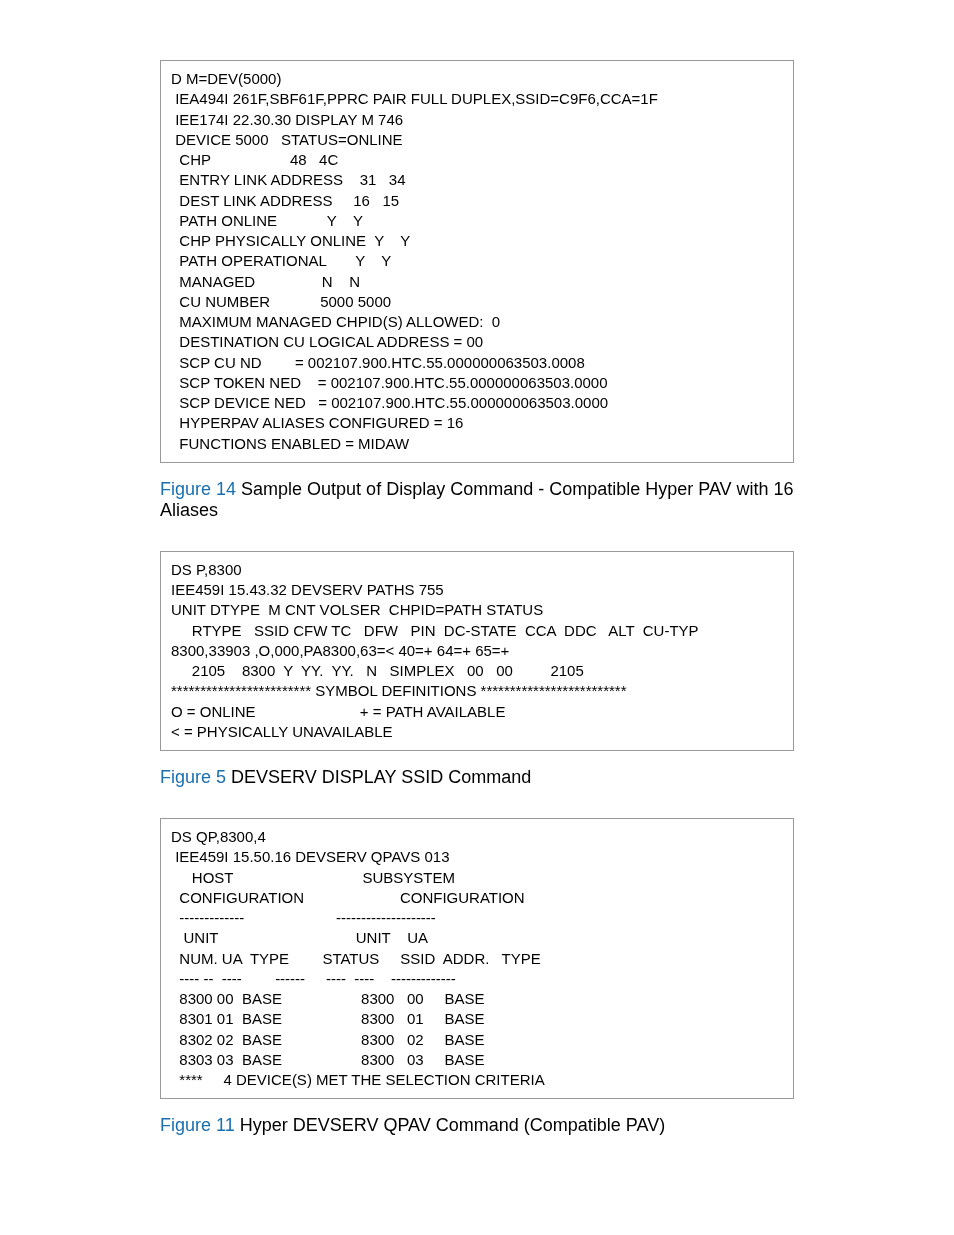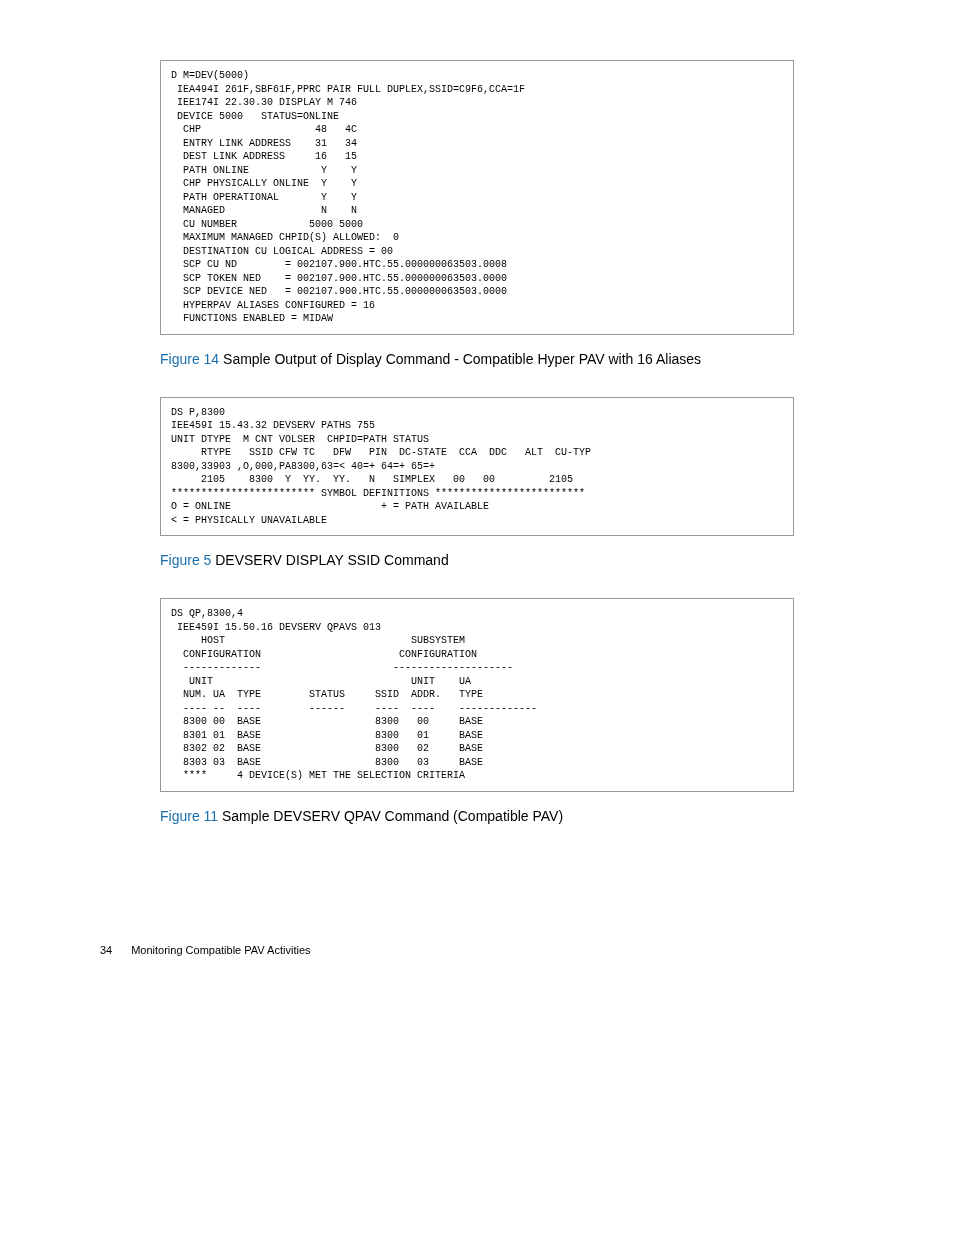--- a/index.html
+++ b/index.html
@@ -7,29 +7,29 @@
       margin: 0;
       padding: 60px 100px 50px 100px;
       font-size: 13px;
       color: #000;
     }
     .code-block {
       border: 1px solid #999;
       padding: 8px 10px;
       margin-left: 60px;
       margin-right: 60px;
-      font-family: Liberation Mono, monospace;
-      font-size: 10px;
+      font-family: Liberation Sans, sans-serif;
+      font-size: 15px;
       line-height: 1.35;
       white-space: pre;
       overflow: hidden;
     }
     .caption {
       margin: 16px 0 30px 60px;
-      font-size: 14px;
+      font-size: 18px;
     }
     .caption .fignum {
       color: #1a6faf;
       font-weight: normal;
     }
     .footer {
       margin-top: 120px;
       font-size: 11px;
     }
     .footer .pagenum {
@@ -86,18 +86,18 @@
    UNIT                                 UNIT    UA
   NUM. UA  TYPE        STATUS     SSID  ADDR.   TYPE
   ---- --  ----        ------     ----  ----    -------------
   8300 00  BASE                   8300   00     BASE
   8301 01  BASE                   8300   01     BASE
   8302 02  BASE                   8300   02     BASE
   8303 03  BASE                   8300   03     BASE
   ****     4 DEVICE(S) MET THE SELECTION CRITERIA</span></div>
 
 <div class="caption">
-  <span class="fignum">Figure 11</span><span> Sample DEVSERV QPAV Command (Compatible PAV)</span>
+  <span class="fignum">Figure 11</span><span> Hyper DEVSERV QPAV Command (Compatible PAV)</span>
 </div>
 
 <div class="footer">
   <span class="pagenum">34</span>&nbsp;&nbsp;&nbsp;<span>Monitoring Compatible PAV Activities</span>
 </div>
 
 </body></html>

